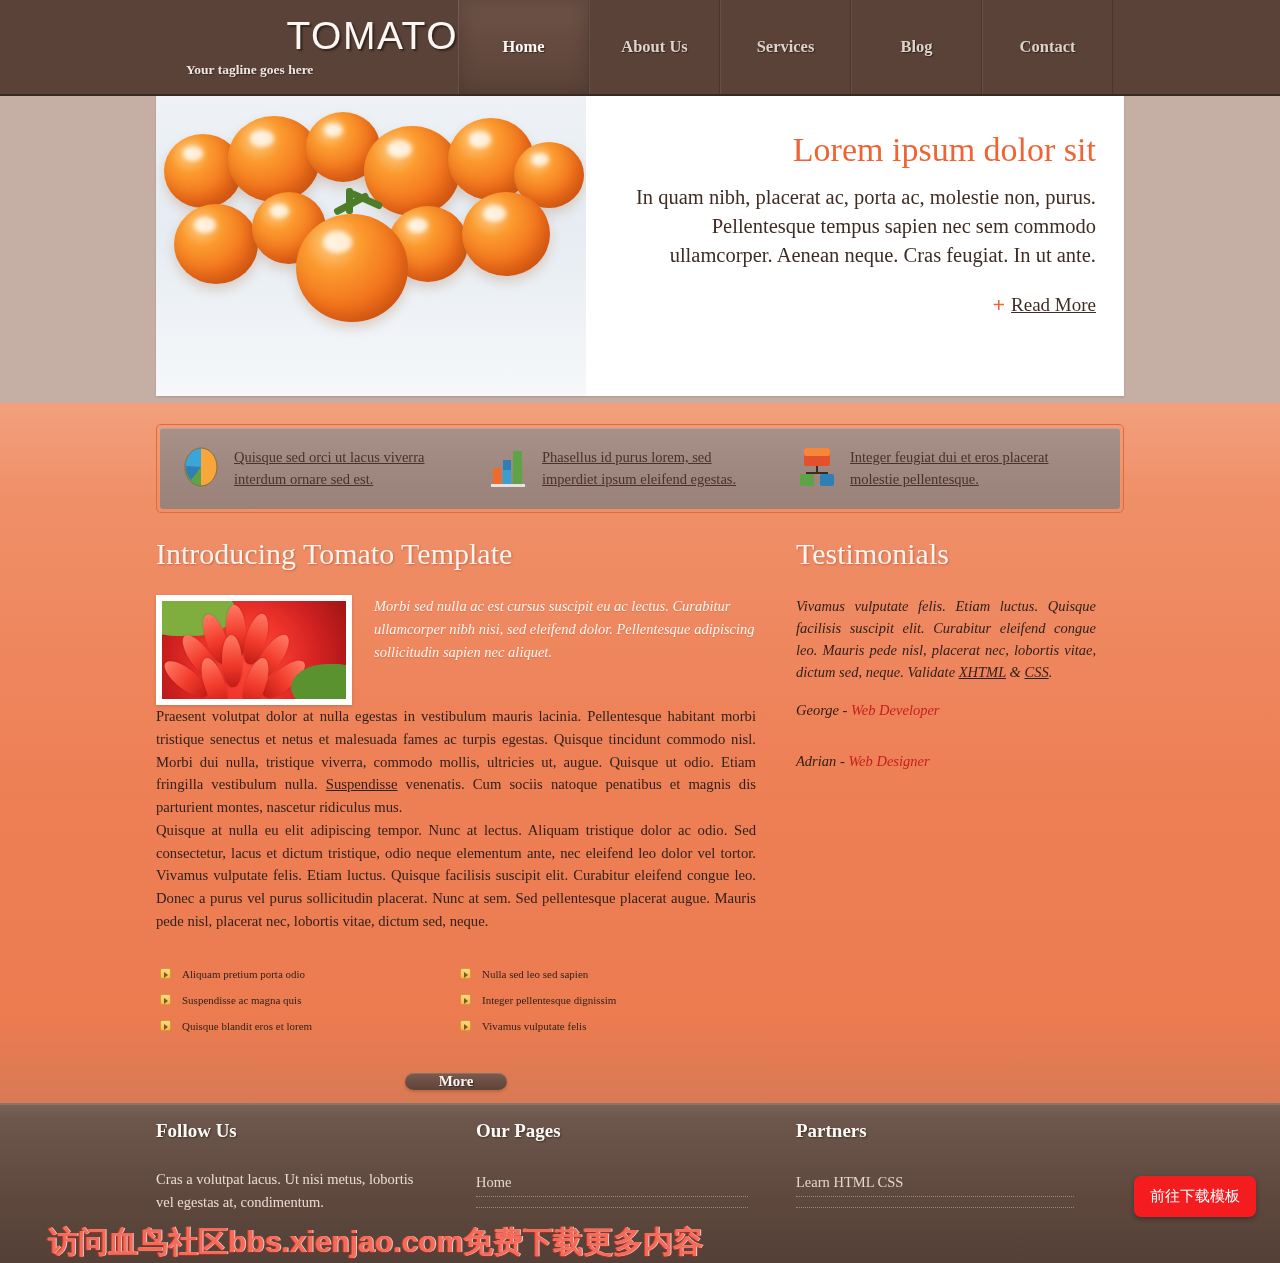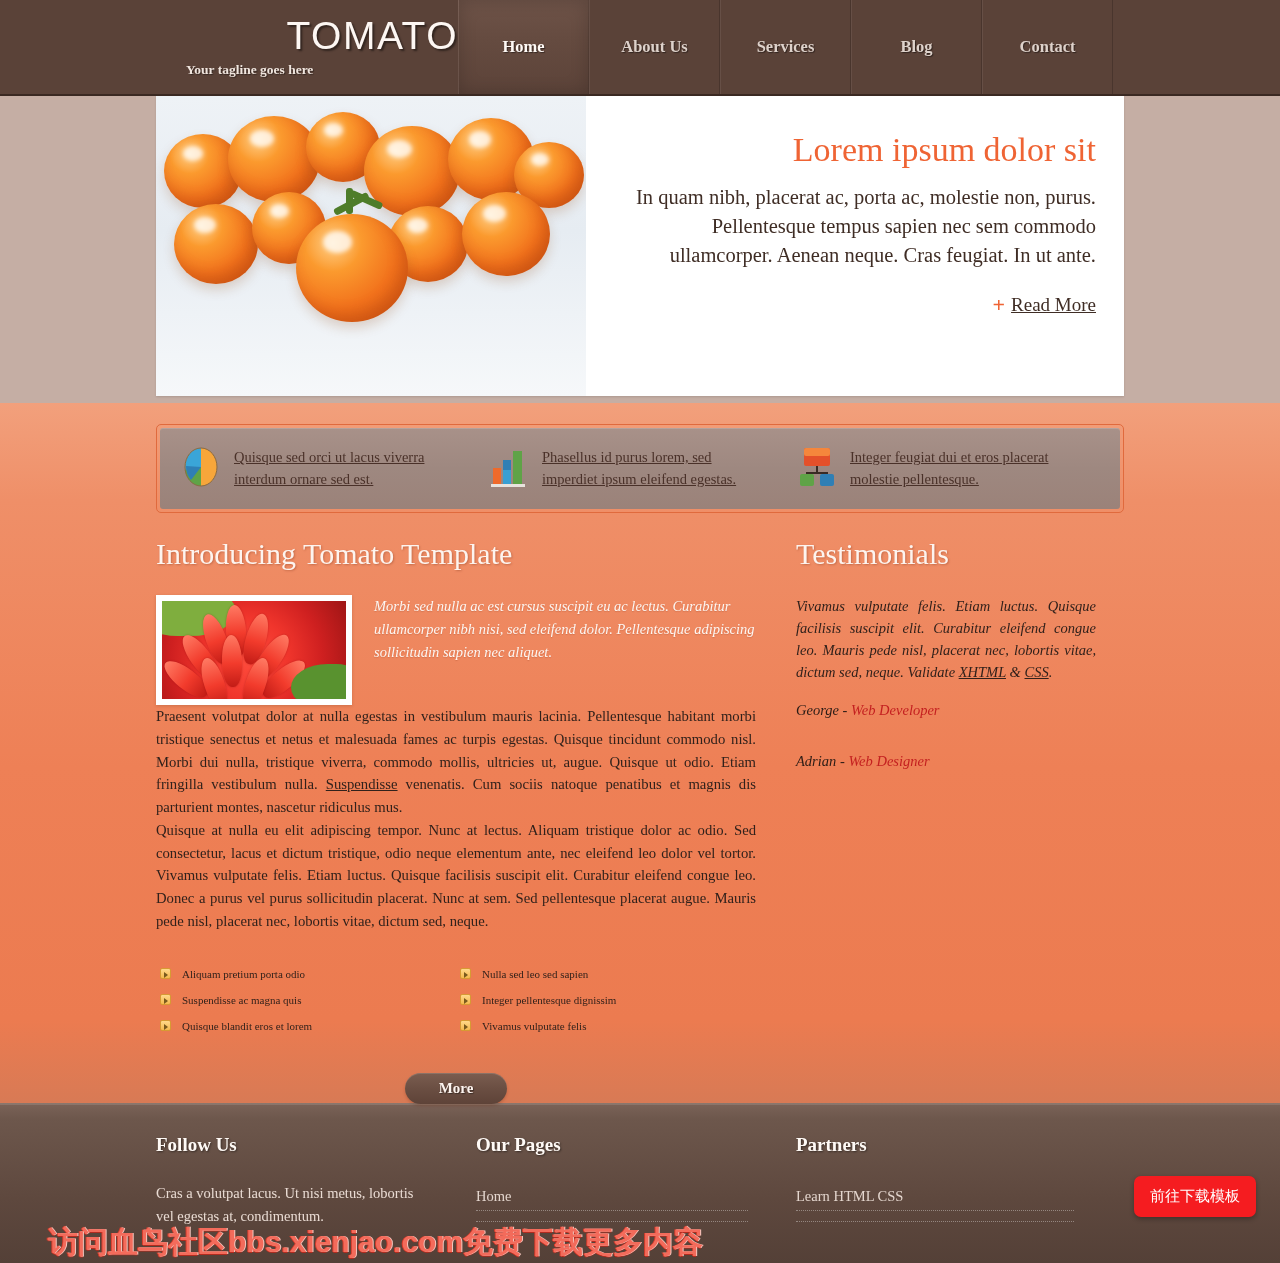--- a/index.html
+++ b/index.html
@@ -174,21 +174,21 @@
     position:relative;
   }
   .bullet:after{
     content:""; position:absolute; left:3px; top:2.5px;
     border-left:4px solid #7a5a1d; border-top:3px solid transparent; border-bottom:3px solid transparent;
   }
   .more-row { display:flex; justify-content:center; margin-top:34px; }
   .more-btn {
     background:linear-gradient(180deg,#7a5d50 0%,#6a4e42 52%,#5e4338 100%);
     color:#fdf4ef; font-weight:bold; font-size:15px;
-    padding:7px 34px; border:0; border-radius:16px;
+    padding:0 34px; border:0; border-radius:16px;
     box-shadow:0 2px 3px rgba(110,50,25,.28), inset 0 1px 0 rgba(255,255,255,.13);
     text-shadow:1px 1px 1px rgba(0,0,0,.4);
     cursor:pointer; font-family:"Liberation Serif", serif;
   }
   
   .tcard { margin-bottom:34px; }
   .tquote {
     font-style:italic; font-size:14.5px; line-height:1.52;
     text-align:justify; color:#32211b;
   }

